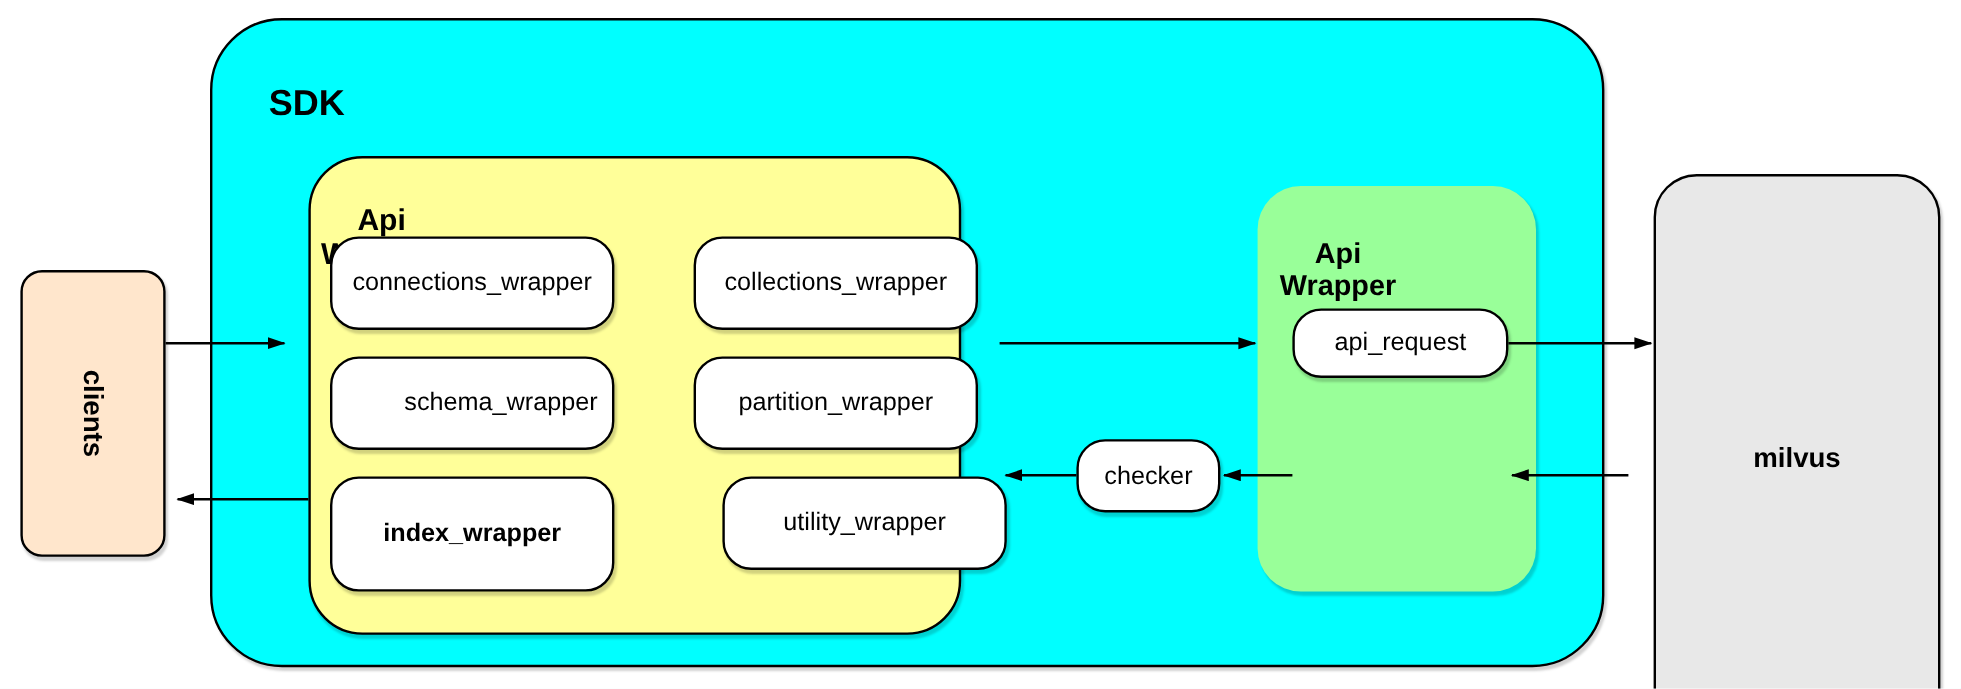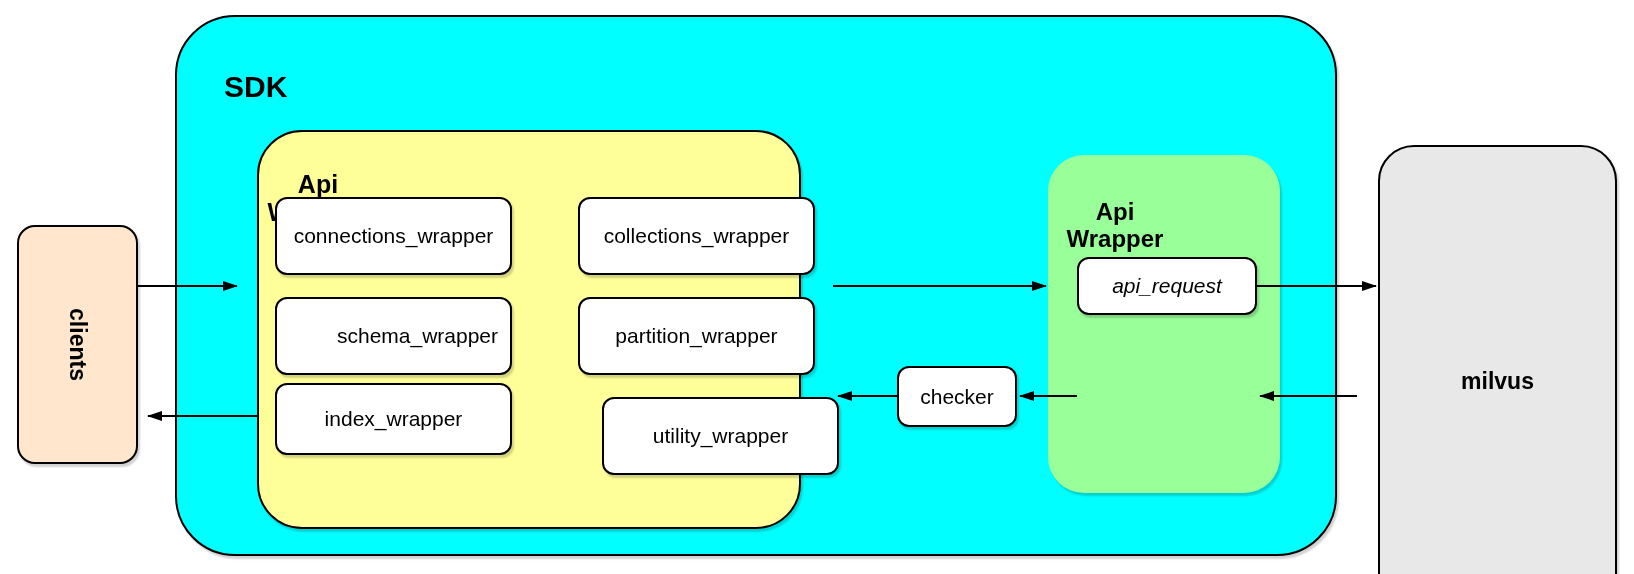--- a/index.html
+++ b/index.html
@@ -24,21 +24,21 @@
     line-height: 1.12;
     text-align: center;
     white-space: normal;
     margin-top: 30px;
   }
   .node {
     position: absolute;
     box-sizing: border-box;
     background: #ffffff;
     border: 2px solid #000;
-    border-radius: 12px;
+    border-radius: 24px;
     display: flex;
     align-items: center;
     justify-content: center;
     font-size: 21px;
     box-shadow: 2px 3px 2px rgba(0,0,0,0.18);
     white-space: nowrap;
   }
   
   .sdk        { left:175px; top:15px;  width:1162px; height:541px; border-radius:60px; }
   .sdk-label  { left:47px;  top:23px;  font-size:30px; text-align:left; }
@@ -50,24 +50,24 @@
                 display:flex; align-items:center; justify-content:center; }
   .clients-label { font-weight:bold; font-size:23px; transform:rotate(90deg); white-space:nowrap; }
   .milvus     { left:1378px; top:145px; width:239px; height:472px; border-radius:36px;
                 display:flex; align-items:center; justify-content:center;
                 font-weight:bold; font-size:23px; }
   
   .n-connections { left:275px;  top:197px; width:237px; height:78px; }
   .n-collections { left:578px;  top:197px; width:237px; height:78px; }
   .n-schema      { left:275px;  top:297px; width:237px; height:78px;padding-left:48px; }
   .n-partition   { left:578px;  top:297px; width:237px; height:78px;text-align:right; }
-  .n-index       { left:275px;  top:383px; width:237px; height:72px; }
+  .n-index       { left:275px;  top:397px; width:237px; height:96px;font-weight:bold; }
   .n-utility     { left:602px;  top:397px; width:237px; height:78px; }
   .n-checker     { left:897px;  top:366px; width:120px; height:61px; }
-  .n-request     { left:1077px; top:257px; width:180px; height:58px;font-style:italic; }
+  .n-request     { left:1077px; top:257px; width:180px; height:58px; }
   .n-response    { left:1077px; top:366px; width:180px; height:61px; }
   .connector-layer {
     position: absolute;
     left: 0; top: 0;
     width: 1634px; height: 574px;
     pointer-events: none;
   }
   .connector-layer line { stroke:#000; stroke-width:2; }
 </style>
 </head>

